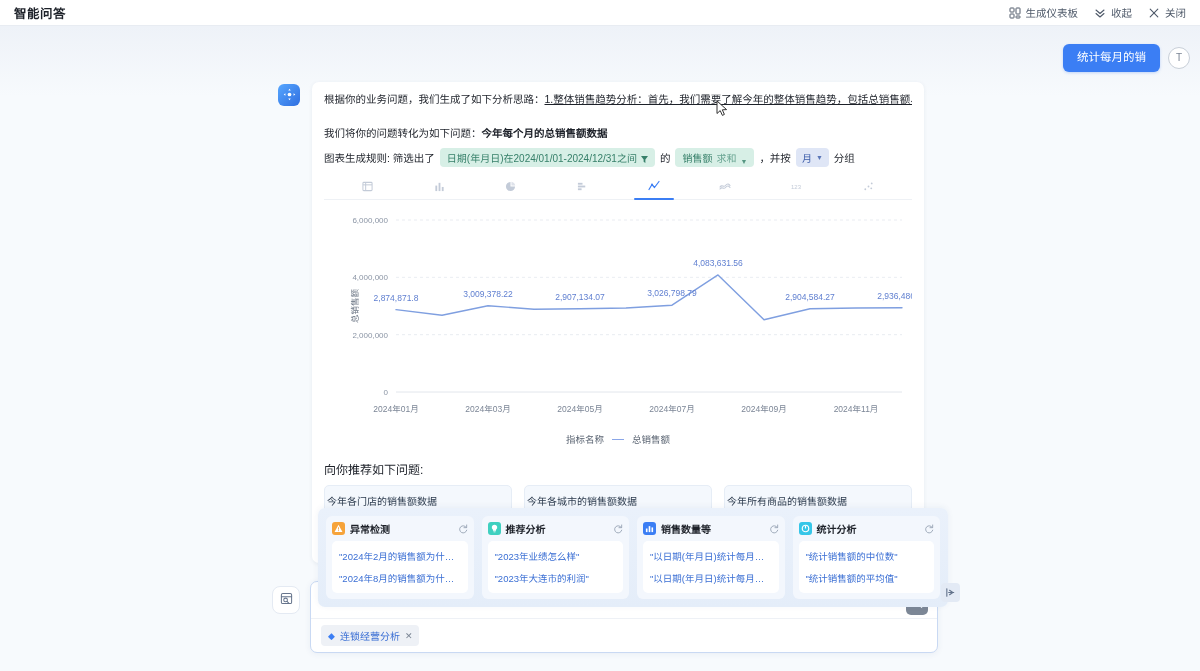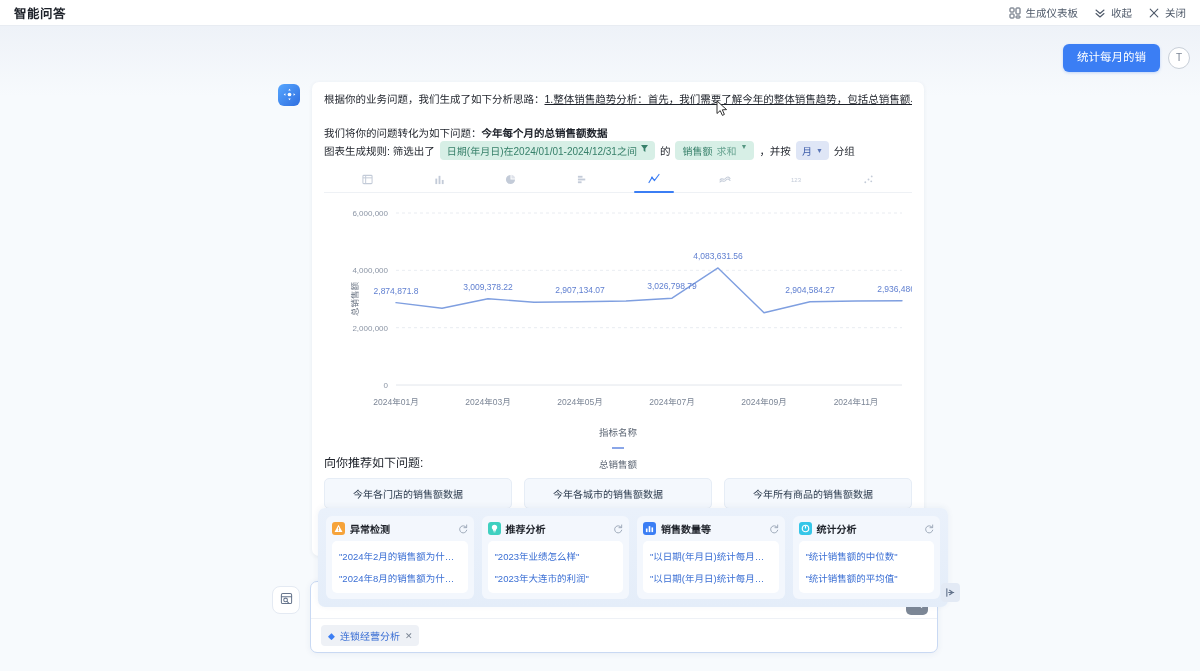--- a/index.html
+++ b/index.html
@@ -76,25 +76,25 @@
     box-shadow:0 1px 4px rgba(30,50,90,.07);
     padding:10px 12px 8px 12px;
   }
   .bot-line1{ font-size:10.5px; color:#1d2129; line-height:1.5; white-space:nowrap; overflow:hidden;}
   .bot-line1 .ul{ text-decoration:underline; }
   .bot-line2{ font-size:10.5px; color:#1d2129; margin-top:18px;}
   .bot-line2 b{ font-weight:bold; }
 
   .rule-line{
     display:flex; align-items:center; gap:5px;
-    margin-top:1px; font-size:10.5px; color:#1d2129;
+    margin-top:8px; font-size:10.5px; color:#1d2129;
     flex-wrap:nowrap;
   }
   .tag{
-    display:inline-flex; align-items:flex-start; gap:4px;
+    display:inline-flex; align-items:flex-end; gap:4px;
     background:#d7efe6; color:#37806a; border-radius:4px;
     padding:2px 7px; font-size:10px; white-space:nowrap;
   }
   .tag .sub{ color:#6aa593; }
   .tag-sm{
     display:inline-flex; align-items:center; gap:4px;
     background:#dfe6f6; color:#3b5ba9; border-radius:4px;
     padding:2px 6px; font-size:10px;
   }
   .caret{ font-size:7px; opacity:.8; }
@@ -113,33 +113,33 @@
   .ctab.active::after{
     content:""; position:absolute; bottom:-1px; left:22%; right:22%;
     height:2px; background:#3b7ef4; border-radius:1px;
   }
 
   
   .chart-wrap{ position:relative; height:240px; margin-top:6px; }
   .chart-svg{ display:block; }
   .legend{
     display:flex; align-items:center; justify-content:center; gap:8px;
-    font-size:9.5px; color:#5a6472; margin-top:-4px;flex-direction:column;
+    font-size:9.5px; color:#5a6472; margin-top:-4px;
   }
   .legend-line{ width:12px;height:1.5px;background:#8aa6e8; display:inline-block;}
 
   
   .rec-title{ font-size:12px; color:#1d2129; margin-top:14px;}
   .rec-grid{
     display:grid; grid-template-columns:repeat(3,1fr); gap:8px 12px;
     margin-top:8px;
   }
   .rec-item{
     background:#f4f8fd; border:1px solid #e6edf6; border-radius:5px;
-    font-size:10px; color:#2b3a4d; padding:7px 28px;
+    font-size:10px; color:#2b3a4d; padding:7px 2px;
     white-space:nowrap; overflow:hidden; text-overflow:ellipsis;
     cursor:pointer;
   }
 
   
   .cards-strip{
     position:absolute; left:318px; top:482px; width:630px;
     background:linear-gradient(180deg,#eaf1fb,#e4edf9);
     border-radius:7px;
     padding:8px;

